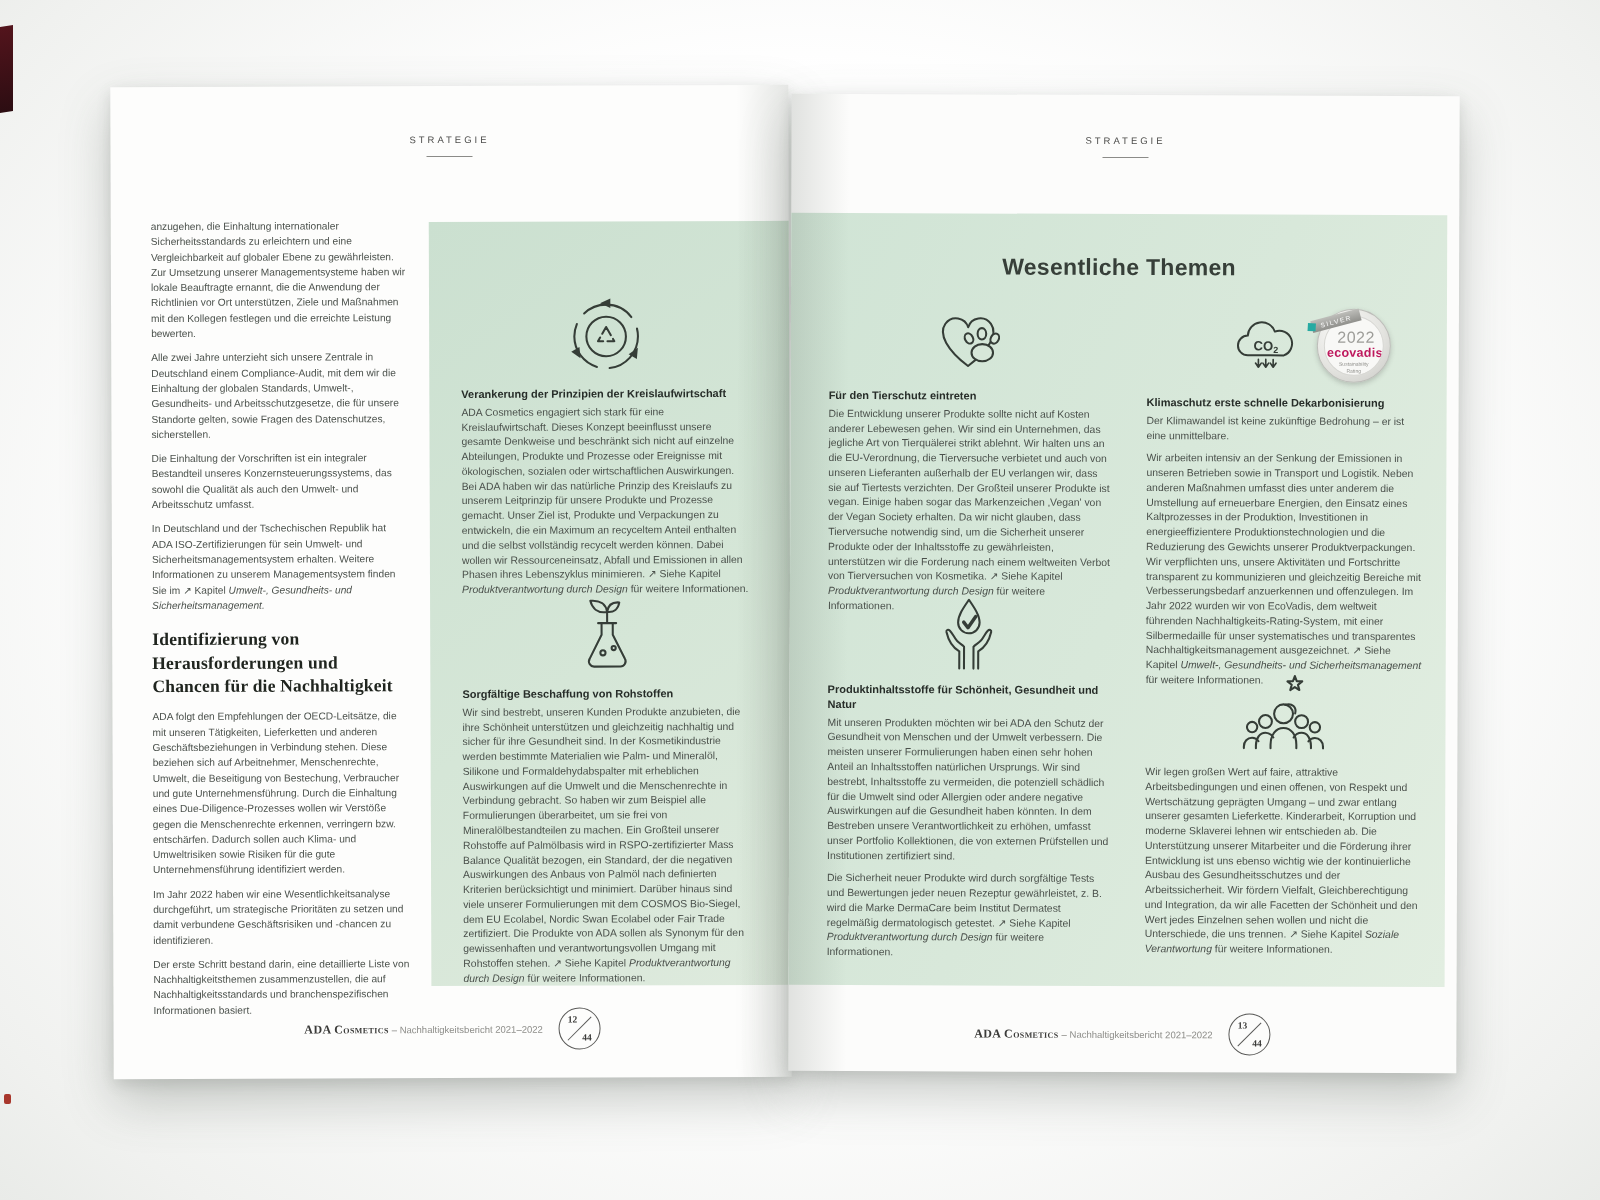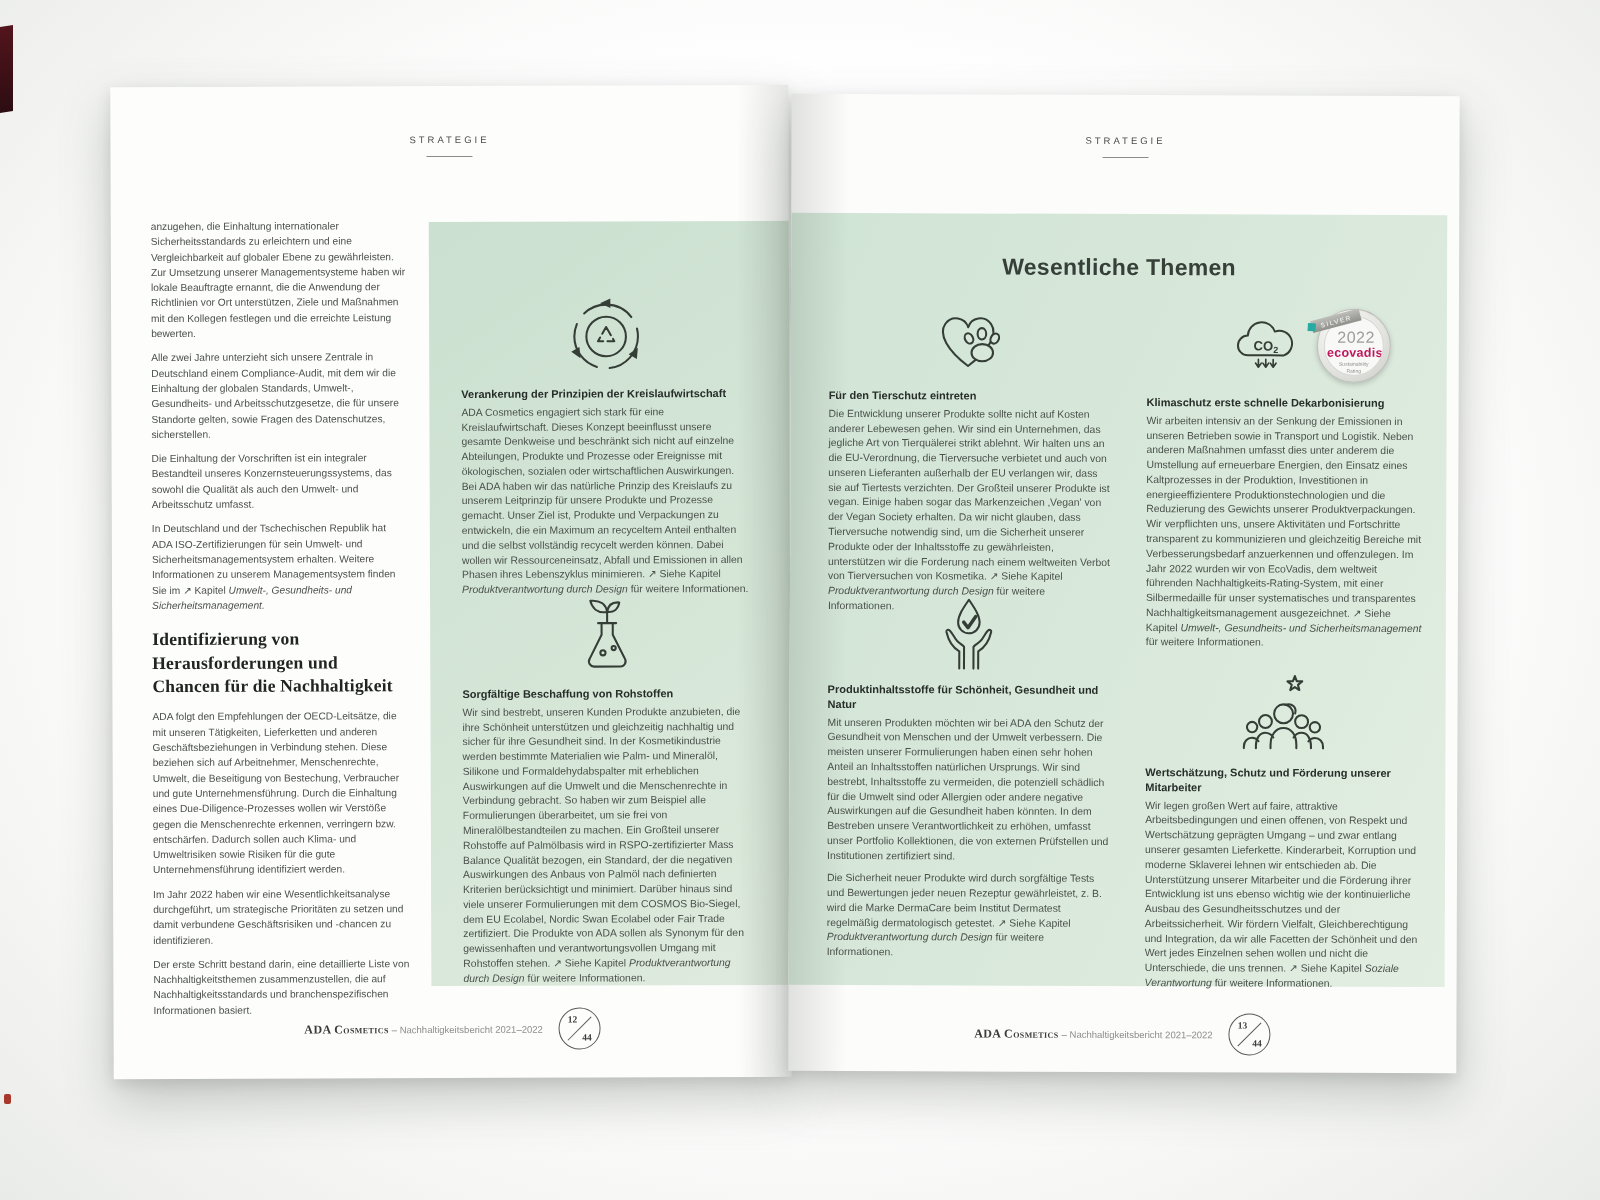--- a/index.html
+++ b/index.html
@@ -239,20 +239,21 @@
           <div class="badge-inner">
             <div class="badge-year">2022</div>
             <div class="badge-brand">ecovadis</div>
             <div class="badge-sub"><span>Sustainability</span><br><span>Rating</span></div>
           </div>
           <div class="badge-ribbon">SILVER</div>
         </div>
       </div>
       <p class="sec-head">Klimaschutz erste schnelle Dekarbonisierung</p>
       <div class="sec-body">
+        <p><span>Der Klimawandel ist keine zukünftige Bedrohung – er ist eine unmittelbare.</span></p>
         <p><span>Wir arbeiten intensiv an der Senkung der Emissionen in unseren Betrieben sowie in Transport und Logistik. Neben anderen Maßnahmen umfasst dies unter anderem die Umstellung auf erneuerbare Energien, den Einsatz eines Kaltprozesses in der Produktion, Investitionen in energieeffizientere Produktionstechnologien und die Reduzierung des Gewichts unserer Produktverpackungen. Wir verpflichten uns, unsere Aktivitäten und Fortschritte transparent zu kommunizieren und gleichzeitig Bereiche mit Verbesserungsbedarf anzuerkennen und offenzulegen. Im Jahr 2022 wurden wir von EcoVadis, dem weltweit führenden Nachhaltigkeits-Rating-System, mit einer Silbermedaille für unser systematisches und transparentes Nachhaltigkeitsmanagement ausgezeichnet. ↗ Siehe Kapitel </span><span class="chapter">Umwelt-, Gesundheits- und Sicherheitsmanagement</span><span> für weitere Informationen.</span></p>
       </div>
     </div>
 
     <div class="section s6">
       <div class="icon-wrap">
         <svg width="96" height="86" viewBox="0 0 100 100" class="ico" stroke-width="2.2">
           <polygon points="63,4 65.2,9.9 71.6,10.2 66.6,14.2 68.3,20.3 63,16.8 57.7,20.3 59.4,14.2 54.4,10.2 60.8,9.9"></polygon>
           <path d="M4 88 v-2 C4 80.5 8 76 13.5 76 C17 76 19.2 77.5 21 80"></path>
           <circle cx="13.5" cy="63.5" r="6"></circle>
@@ -260,21 +261,20 @@
           <circle cx="86.5" cy="63.5" r="6"></circle>
           <path d="M18 88 v-3 C18 76.5 22.5 70 29 70 C33.2 70 36.2 72.2 38.2 75.5"></path>
           <circle cx="29" cy="57" r="7.5"></circle>
           <path d="M82 88 v-3 C82 76.5 77.5 70 71 70 C66.8 70 63.8 72.2 61.8 75.5"></path>
           <circle cx="71" cy="57" r="7.5"></circle>
           <path d="M35 88 v-4 C35 72.5 41 64.5 50 64.5 C59 64.5 65 72.5 65 84 v4"></path>
           <circle cx="50" cy="48" r="11"></circle>
           <path d="M52 37.5 c8-2.5 13.5 3 11.5 10"></path>
         </svg>
       </div>
-      <p class="sec-head">Wertschätzung, Schutz und Förderung unserer Mitarbeiter</p>
       <div class="sec-body">
         <p><span>Wir legen großen Wert auf faire, attraktive Arbeitsbedingungen und einen offenen, von Respekt und Wertschätzung geprägten Umgang – und zwar entlang unserer gesamten Lieferkette. Kinderarbeit, Korruption und moderne Sklaverei lehnen wir entschieden ab. Die Unterstützung unserer Mitarbeiter und die Förderung ihrer Entwicklung ist uns ebenso wichtig wie der kontinuierliche Ausbau des Gesundheitsschutzes und der Arbeitssicherheit. Wir fördern Vielfalt, Gleichberechtigung und Integration, da wir alle Facetten der Schönheit und den Wert jedes Einzelnen sehen wollen und nicht die Unterschiede, die uns trennen. ↗ Siehe Kapitel </span><span class="chapter">Soziale Verantwortung</span><span> für weitere Informationen.</span></p>
       </div>
     </div>
 
   </div>
 
   <div class="footer footer-r">
     <div class="foot-text"><span class="foot-brand">ADA Cosmetics</span><span>– Nachhaltigkeitsbericht 2021–2022</span></div>
     <div class="pagenum">

